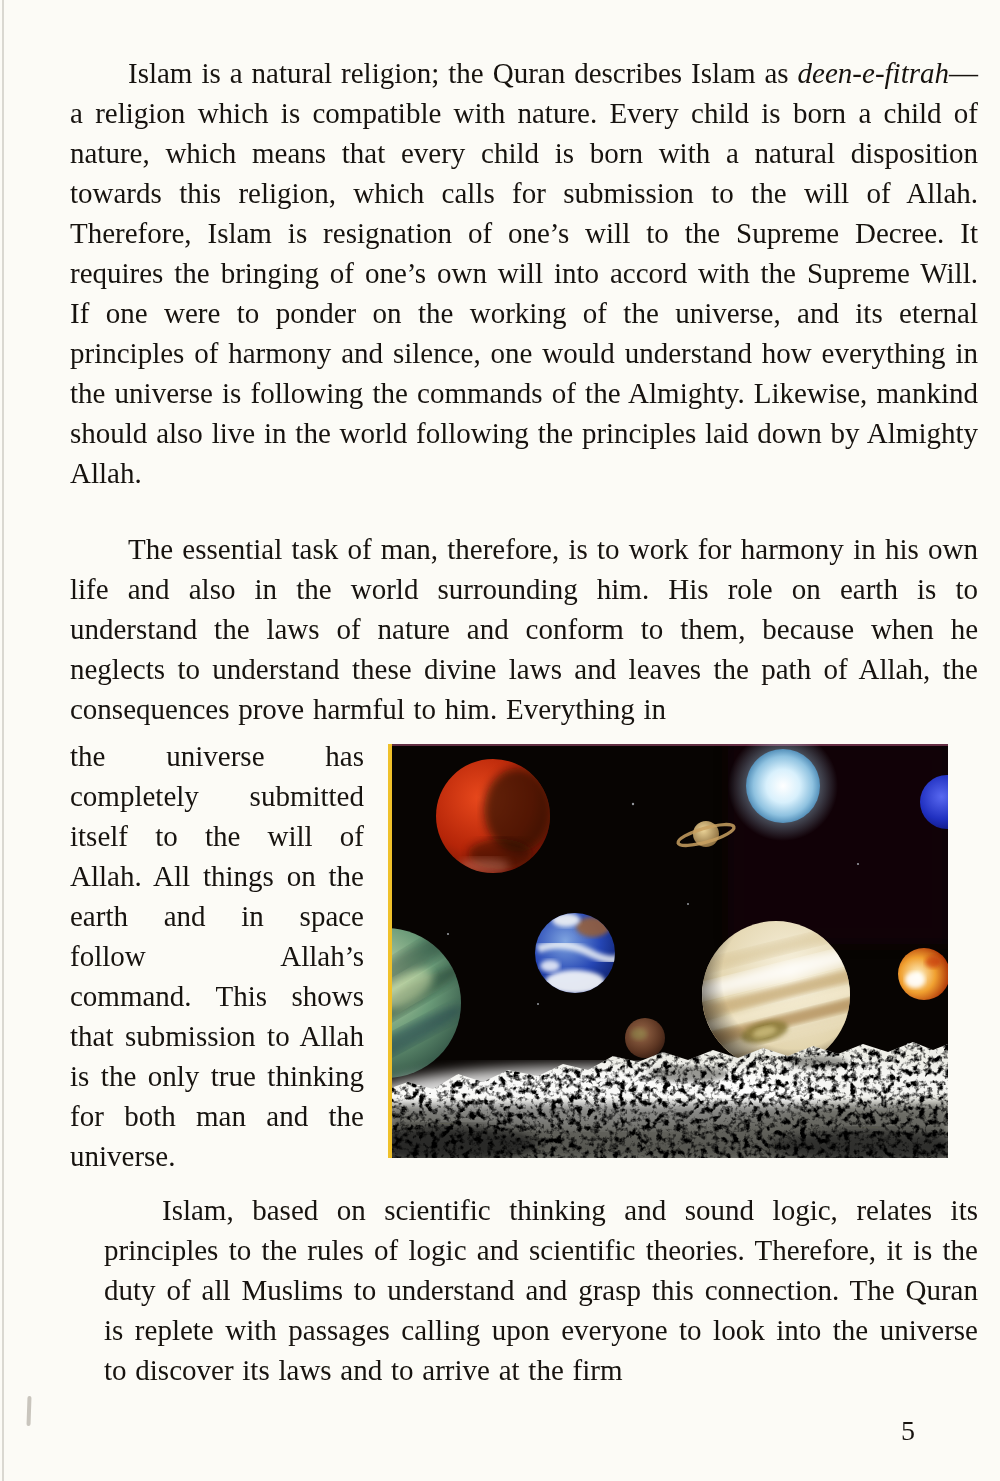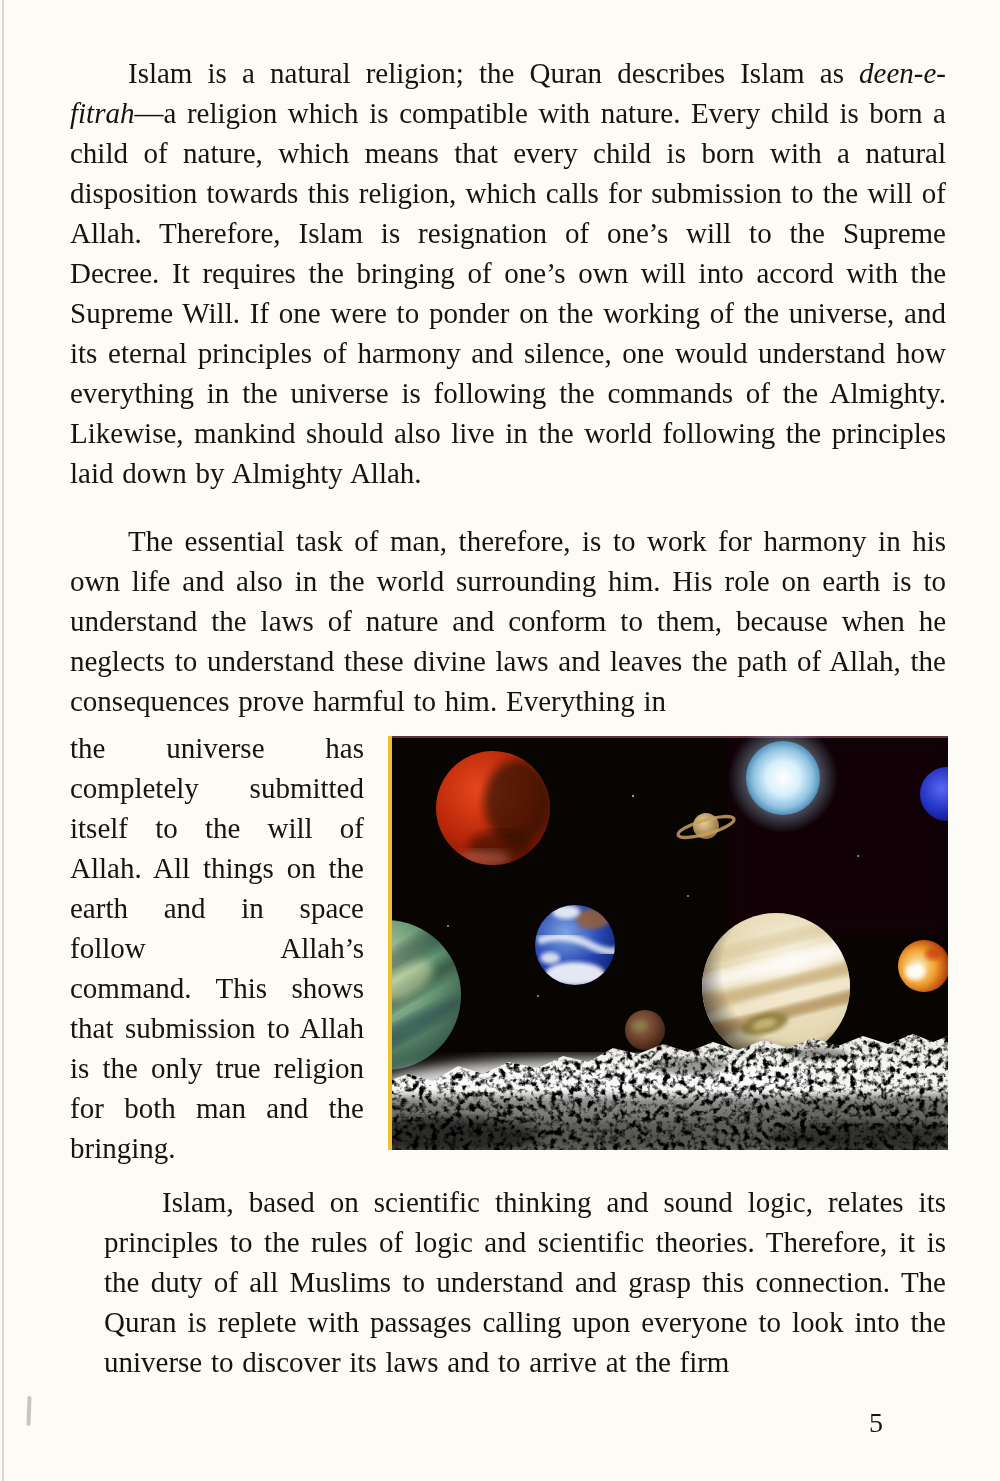--- a/index.html
+++ b/index.html
@@ -13,29 +13,29 @@
     color:#17130f;
   }
   .scan-edge{
     position:absolute;left:2px;top:0;width:2px;height:100%;
     background:rgba(178,174,165,.45);
   }
   .scan-dash{
     position:absolute;left:27px;top:1396px;width:4px;height:30px;
     background:#c9c5bd;border-radius:2px;transform:rotate(2deg);
   }
-  .content{padding:53px 54px 0 70px;}
+  .content{padding:53px 22px 0 70px;}
   p{
     font-size:29px;line-height:40px;
     text-align:justify;
     margin:0;
     word-spacing:1.5px;
   }
   .indent{text-indent:58px;}
-  .p2{margin-top:28px;}
+  .p2{margin-top:36px;}
   .wrap-row{display:flex;align-items:flex-start;}
   .col-text{
     width:294px;flex:none;margin-right:24px;margin-top:7px;
   }
   .figure-wrap{
     flex:none;width:560px;height:414px;margin-top:15px;
     background:#070402;
   }
   .figure-wrap svg{display:block;width:560px;height:414px;}
   .p3{margin-top:14px;margin-left:34px;}
@@ -54,21 +54,21 @@
   <div class="scan-edge"></div>
   <div class="scan-dash"></div>
 
   <div class="content">
 
     <p class="indent"><span>Islam is a natural religion; the Quran describes Islam as </span><span class="italic">deen-e-fitrah</span><span>—a religion which is compatible with nature. Every child is born a child of nature, which means that every child is born with a natural disposition towards this religion, which calls for submission to the will of Allah. Therefore, Islam is resignation of one’s will to the Supreme Decree. It requires the bringing of one’s own will into accord with the Supreme Will. If one were to ponder on the working of the universe, and its eternal principles of harmony and silence, one would understand how everything in the universe is following the commands of the Almighty. Likewise, mankind should also live in the world following the principles laid down by Almighty Allah.</span></p>
 
     <p class="indent p2">The essential task of man, therefore, is to work for harmony in his own life and also in the world surrounding him. His role on earth is to understand the laws of nature and conform to them, because when he neglects to understand these divine laws and leaves the path of Allah, the consequences prove harmful to him. Everything in</p>
 
     <div class="wrap-row">
-      <p class="col-text">the universe has completely submitted itself to the will of Allah. All things on the earth and in space follow Allah’s command. This shows that submission to Allah is the only true religion for both man and the bringing.</p>
+      <p class="col-text">the universe has completely submitted itself to the will of Allah. All things on the earth and in space follow Allah’s command. This shows that submission to Allah is the only true thinking for both man and the universe.</p>
 
       <div class="figure-wrap">
         <svg viewBox="0 0 560 414" xmlns="http://www.w3.org/2000/svg">
           <defs>
             <radialGradient id="marsG" cx="0.38" cy="0.34" r="0.85">
               <stop offset="0" stop-color="#e8481c"></stop>
               <stop offset="0.55" stop-color="#b52508"></stop>
               <stop offset="1" stop-color="#4e0e02"></stop>
             </radialGradient>
             <radialGradient id="nepG" cx="0.5" cy="0.5" r="0.5">

